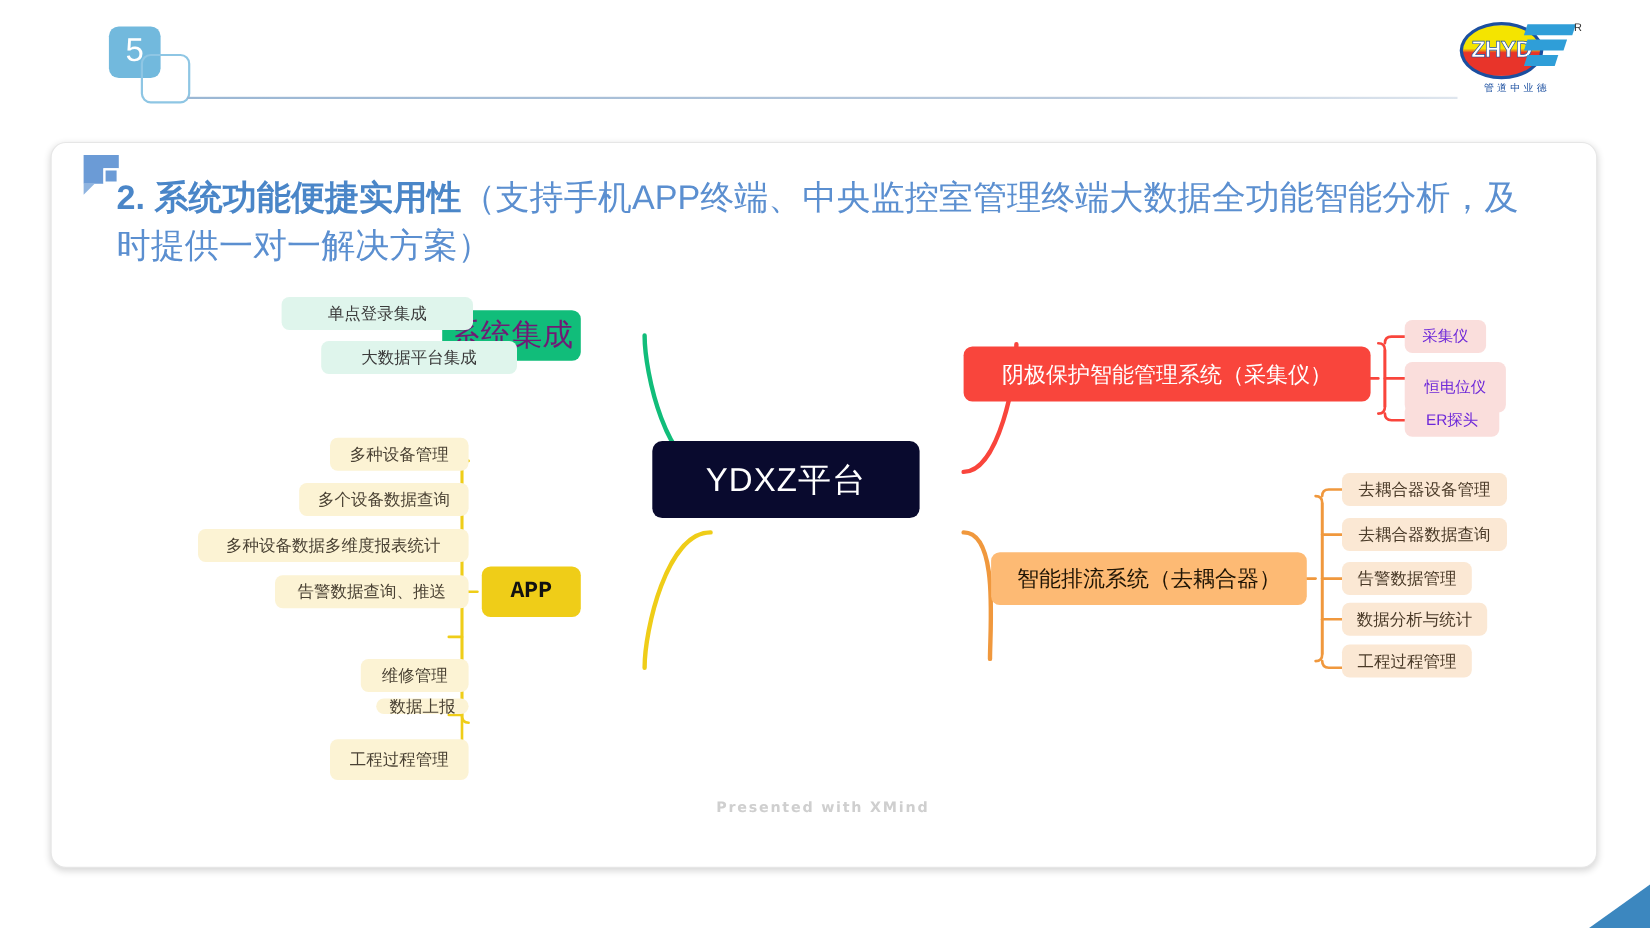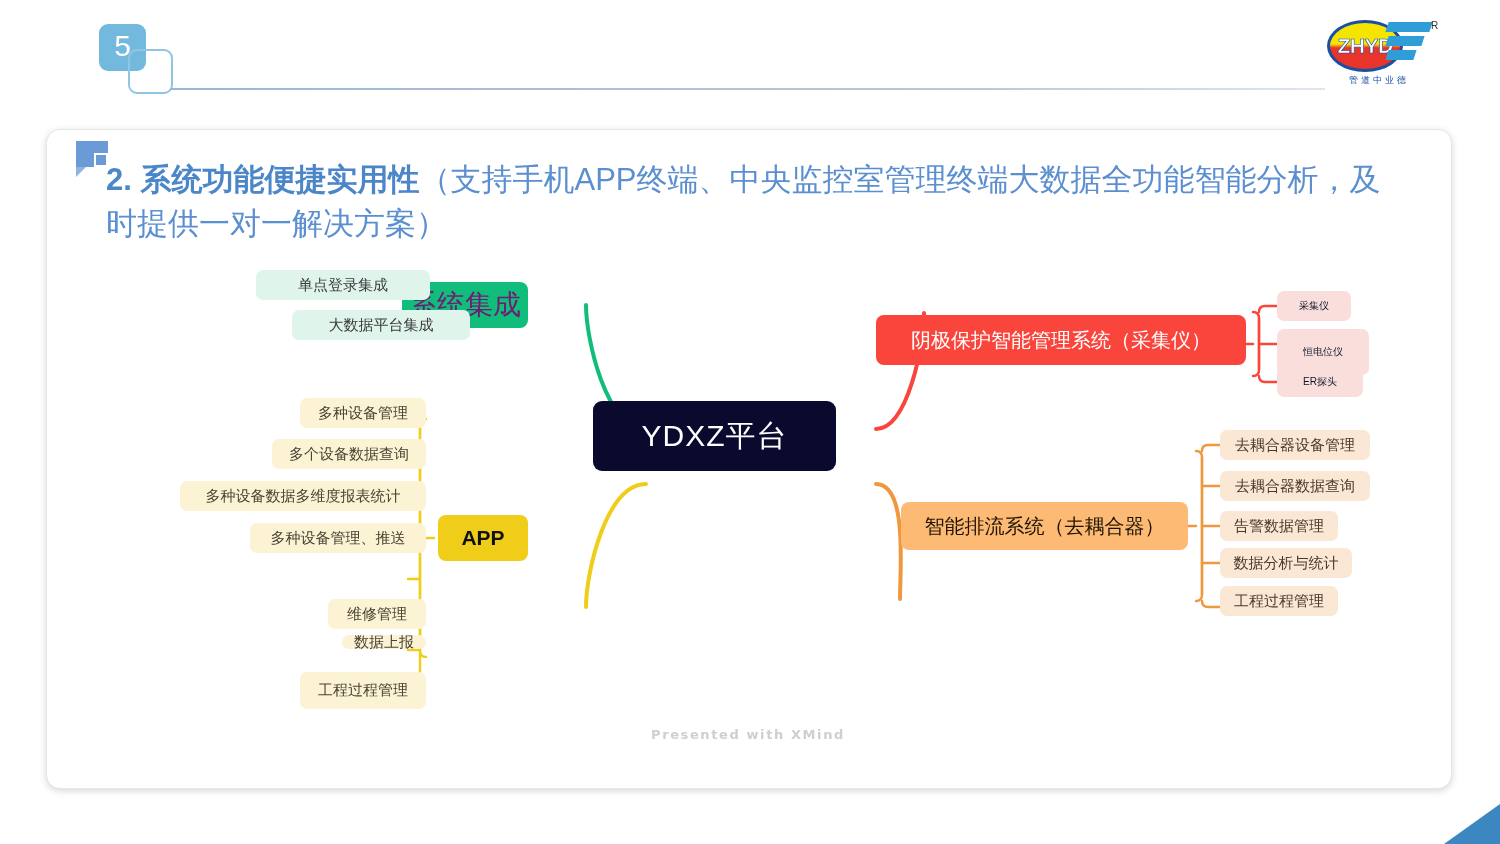--- a/index.html
+++ b/index.html
@@ -88,21 +88,21 @@
   .n-center{
     background:#090a2e;color:#ffffff;border-radius:9px;
     font-size:30px;letter-spacing:1px;
   }
   .n-green{background:#11bd7a;color:#701a75;border-radius:8px;font-size:28px;}
   .n-greenleaf{background:#dff5ec;color:#3b3b3b;border-radius:7px;font-size:15px;}
   .n-yellow{background:#efcd18;color:#111111;border-radius:8px;font-size:21px;font-weight:bold;
             font-family:"Liberation Sans",sans-serif;}
   .n-yellowleaf{background:#fcf3d4;color:#4a4234;border-radius:7px;font-size:15px;}
   .n-red{background:#f9453c;color:#ffffff;border-radius:8px;font-size:20px;}
-  .n-redleaf{background:#fadedc;color:#0f172a;border-radius:7px;font-size:10px;}
+  .n-redleaf{background:#fadedc;color:#6d28d9;border-radius:7px;font-size:14px;}
   .n-orange{background:#fdba74;color:#201505;border-radius:8px;font-size:20px;}
   .n-orangeleaf{background:#fbe8d4;color:#4a3a28;border-radius:7px;font-size:15px;}
 
   .xmind{
     position:absolute;left:0;top:598px;width:1404px;text-align:center;
     font-size:13px;color:#cfcfcf;letter-spacing:1.6px;font-weight:bold;
     font-family:"DejaVu Sans",sans-serif;
   }
 
   
@@ -193,25 +193,25 @@
       <path d="M1156 434 L1174 434" fill="none" stroke="#f0983d" stroke-width="2.4" stroke-linecap="round"></path>
       <path d="M1156 472 Q1156 478 1162 478 L1174 478" fill="none" stroke="#f0983d" stroke-width="2.4" stroke-linecap="round"></path>
     </svg>
 
     <div class="node n-center" style="left:547px;top:272px;width:243px;height:70px;">YDXZ平台</div>
 
     <div class="node n-green" style="left:356px;top:153px;width:126px;height:46px;">系统集成</div>
     <div class="node n-greenleaf" style="left:210px;top:141px;width:174px;height:30px;">单点登录集成</div>
     <div class="node n-greenleaf" style="left:206px;top:181px;width:178px;height:30px;margin-left:40px;">大数据平台集成</div>
 
-    <div class="node n-yellow" style="left:392px;top:386px;width:90px;height:46px;">APP</div>
+    <div class="node n-yellow" style="left:392px;top:386px;width:90px;height:46px;font-family:Liberation Mono, monospace;">APP</div>
     <div class="node n-yellowleaf" style="left:254px;top:269px;width:126px;height:30px;">多种设备管理</div>
     <div class="node n-yellowleaf" style="left:226px;top:310px;width:154px;height:30px;">多个设备数据查询</div>
     <div class="node n-yellowleaf" style="left:134px;top:352px;width:246px;height:30px;">多种设备数据多维度报表统计</div>
-    <div class="node n-yellowleaf" style="left:204px;top:394px;width:176px;height:30px;">多种设备管理、推送</div>
+    <div class="node n-yellowleaf" style="left:204px;top:394px;width:176px;height:30px;">告警数据查询、推送</div>
     <div class="node n-yellowleaf" style="left:282px;top:470px;width:98px;height:30px;">维修管理</div>
     <div class="node n-yellowleaf" style="left:296px;top:506px;width:84px;height:14px;text-align:center;">数据上报</div>
     <div class="node n-yellowleaf" style="left:254px;top:543px;width:126px;height:37px;">工程过程管理</div>
 
     <div class="node n-red" style="left:830px;top:186px;width:370px;height:50px;">阴极保护智能管理系统（采集仪）</div>
     <div class="node n-redleaf" style="left:1231px;top:162px;width:74px;height:30px;">采集仪</div>
     <div class="node n-redleaf" style="left:1231px;top:200px;width:92px;height:46px;">恒电位仪</div>
     <div class="node n-redleaf" style="left:1231px;top:238px;width:86px;height:30px;">ER探头</div>
 
     <div class="node n-orange" style="left:855px;top:373px;width:287px;height:48px;">智能排流系统（去耦合器）</div>

